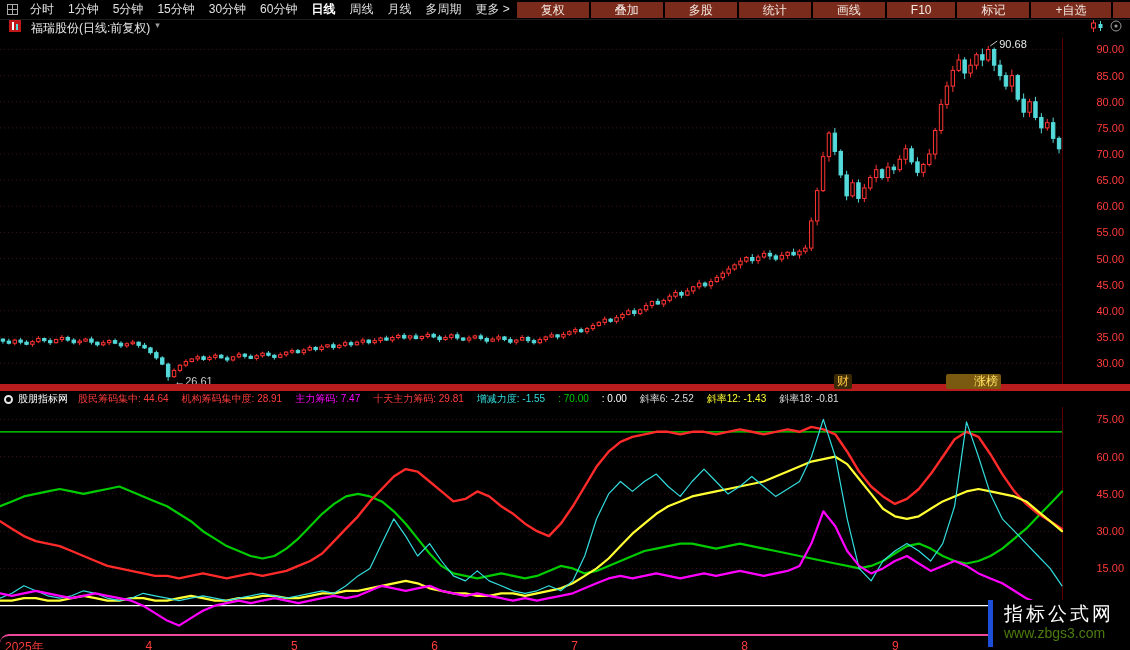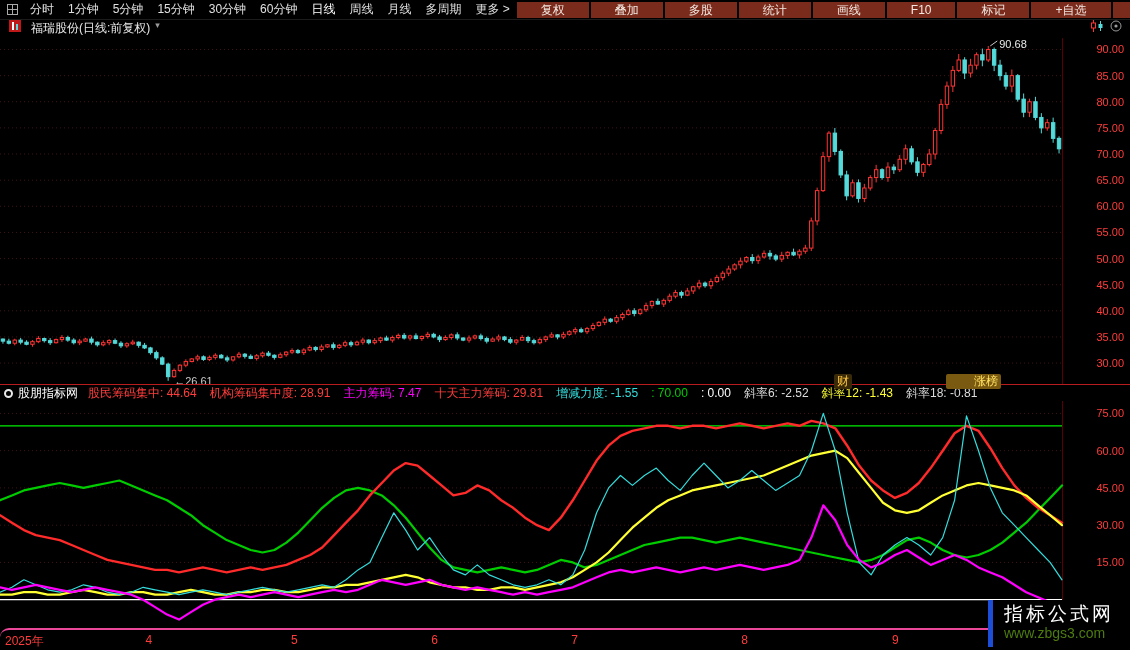--- a/index.html
+++ b/index.html
@@ -4,39 +4,39 @@
 <style>
   * { margin:0; padding:0; box-sizing:border-box; }
   html,body { width:1130px; height:650px; background:#000; overflow:hidden;
     font-family:"Liberation Sans","DejaVu Sans",sans-serif; position:relative; }
 
   
   .toolbar { height:20px; display:flex; justify-content:flex-start; align-items:center;
     background:#000; border-bottom:1px solid #1c1c1c; padding:0 2px; }
   .tb-left { display:flex; align-items:center; }
   .tb-item { color:#e0e0e0; font-size:12px; padding:0 7px; line-height:19px; white-space:nowrap; cursor:default; }
-  .tb-item.active { color:#ffffff; font-weight:normal; }
+  .tb-item.active { color:#ffffff; font-weight:bold; }
   .tb-icon { display:inline-flex; align-items:center; padding:0 5px; }
   .tb-right { display:flex; gap:2px; align-items:center; }
   .tb-btn { background:#7b2b1b; color:#f2e8e2; font-size:12px; padding:0 24px; line-height:16px;
     white-space:nowrap; cursor:default; }
 
   
   .titlebar { height:18px; display:flex; align-items:flex-start; gap:5px; padding:0 4px; background:#000; }
   .title-text { color:#e8e8e8; font-size:12px; }
   .chevron { color:#9a9a9a; font-size:9px; }
   .title-spacer { flex:1; }
   .title-mini-icons { display:flex; gap:6px; align-items:center; padding-right:4px; }
 
   
   .chart-wrap { position:relative; height:346px; }
   svg { display:block; background:#000; }
 
-  .ind-header { height:17px; border-top:1px solid #b91c1c; display:flex; align-items:center;
-    padding:8px 4px; background:#000; font-size:12px; white-space:nowrap; overflow:hidden; }
+  .ind-header { height:17px; border-top:7px solid #b91c1c; display:flex; align-items:center;
+    padding:8px 4px; background:#000; font-size:10px; white-space:nowrap; overflow:hidden; }
   .ring-icon { width:9px; height:9px; border:2px solid #e8e8e8; border-radius:50%;
     display:inline-block; margin-right:5px; }
   .ind-source { color:#ffffff; margin-right:10px; }
   .ind-values span { margin-right:13px;text-align:center; }
 
   .timebar { position:relative; height:22px; border-top:2px solid #ec4899; background:#000;
     color:#ff3c3c; font-size:12px;border-radius:9px; }
   .year-label { position:absolute; left:5px; top:3px; }
   .month-label { position:absolute; top:3px; color:#ff3c3c; }
 

